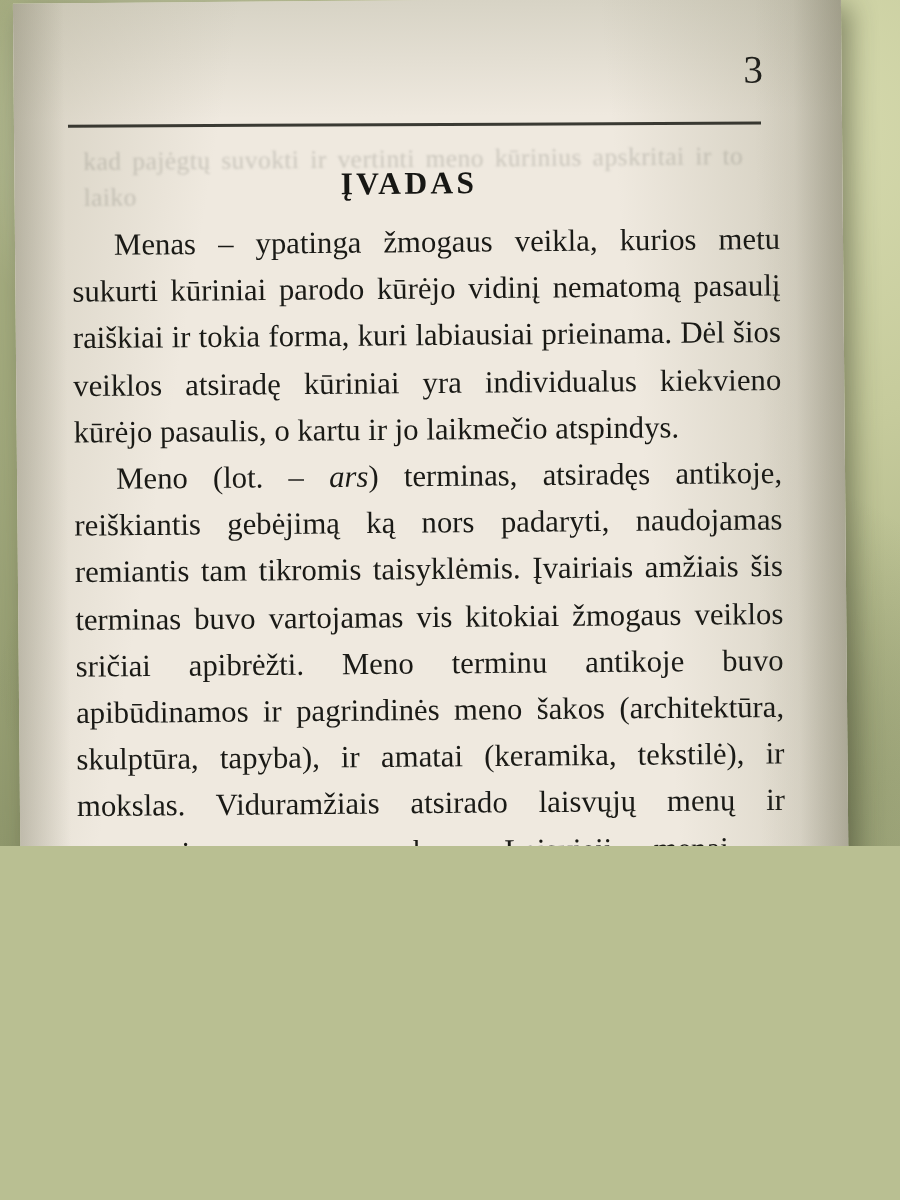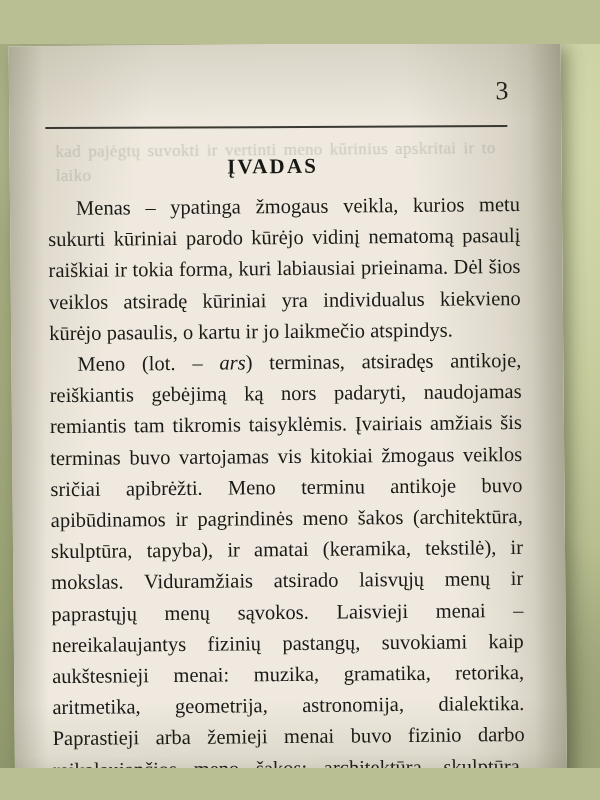--- a/index.html
+++ b/index.html
@@ -9,26 +9,25 @@
   body {
     width: 600px;
     height: 800px;
     overflow: hidden;
     font-family: "Liberation Serif", serif;
     background: #b9bf92;
   }
   .photo {
     position: relative;
     width: 600px;
-    height: 724px;
+    height: 564px;
     overflow: hidden;
     
     background:
       radial-gradient(ellipse at 85% 15%, #d8dcb0 0%, #c6cb9c 30%, #a9b083 65%, #8f976c 100%);
-    margin-top: 44px;
   }
   
   .cloth-shade-a {
     position: absolute;
     left: -40px; top: -60px;
     width: 320px; height: 300px;
     background: radial-gradient(ellipse at center, rgba(255,255,255,0.35) 0%, rgba(255,255,255,0.0) 70%);
     pointer-events: none;
   }
   .cloth-shade-b {

